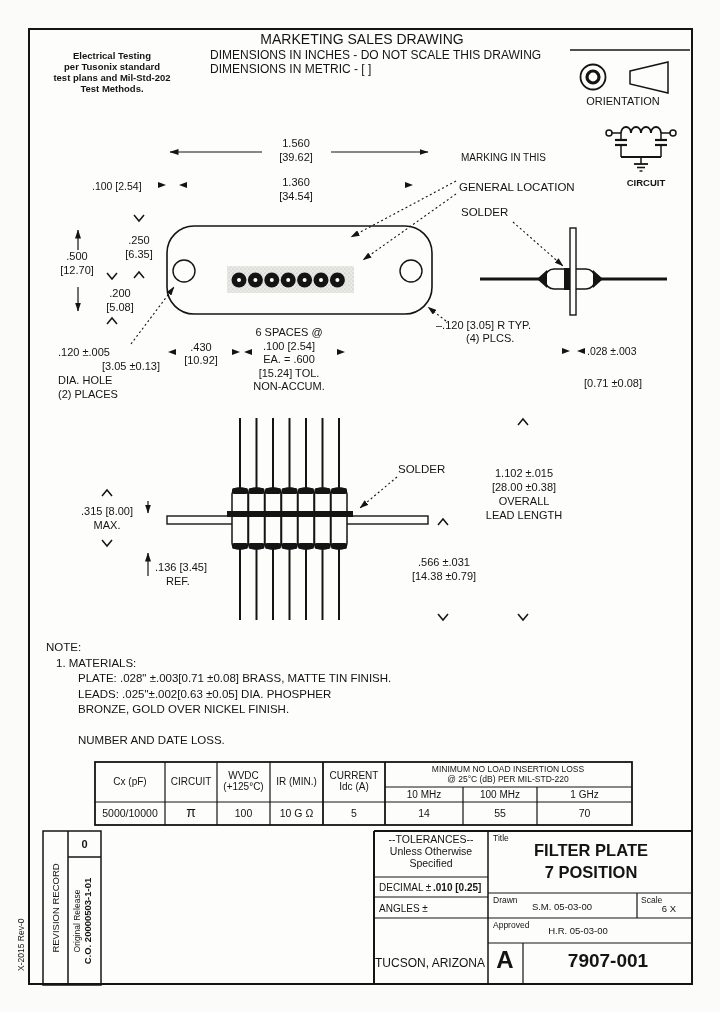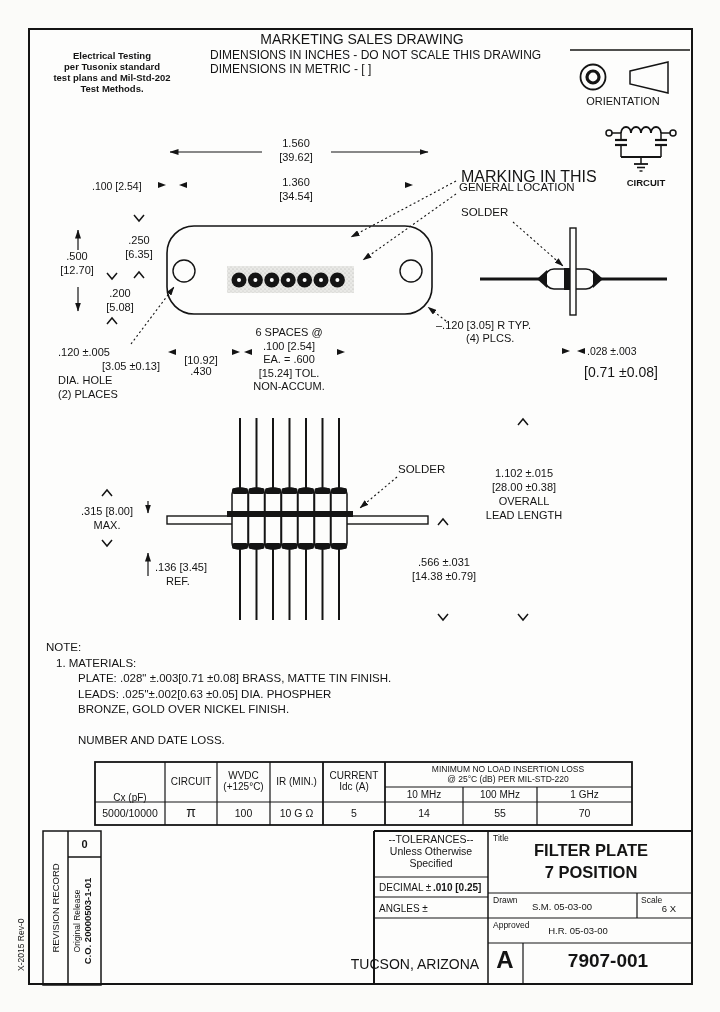--- a/index.html
+++ b/index.html
@@ -226,59 +226,59 @@
   <div class="t c" style="left:296px;top:151px;">[39.62]</div>
   <div class="t c" style="left:296px;top:176px;">1.360</div>
   <div class="t c" style="left:296px;top:190px;">[34.54]</div>
   <div class="t" style="left:92px;top:180px;font-size:10.5px;">.100 [2.54]</div>
   <div class="t c" style="left:77px;top:250px;">.500</div>
   <div class="t c" style="left:77px;top:264px;">[12.70]</div>
   <div class="t c" style="left:139px;top:234px;">.250</div>
   <div class="t c" style="left:139px;top:248px;">[6.35]</div>
   <div class="t c" style="left:120px;top:287px;">.200</div>
   <div class="t c" style="left:120px;top:301px;">[5.08]</div>
-  <div class="t" style="left:461px;top:168px;font-size:16px;">MARKING IN THIS</div>
+  <div class="t" style="left:461px;top:152px;font-size:10px;">MARKING IN THIS</div>
   <div class="t" style="left:459px;top:181px;font-size:11.5px;">GENERAL LOCATION</div>
   <div class="t" style="left:461px;top:206px;font-size:11.5px;">SOLDER</div>
   <div class="t" style="left:436px;top:319px;">–.120 [3.05] R TYP.</div>
   <div class="t" style="left:466px;top:332px;">(4) PLCS.</div>
   <div class="t" style="left:58px;top:346px;">.120 ±.005</div>
   <div class="t" style="left:58px;top:360px;margin-left:44px;">[3.05 ±0.13]</div>
   <div class="t" style="left:58px;top:374px;">DIA. HOLE</div>
   <div class="t" style="left:58px;top:388px;">(2) PLACES</div>
-  <div class="t c" style="left:201px;top:341px;margin-top:24px;">.430</div>
+  <div class="t c" style="left:201px;top:341px;">.430</div>
   <div class="t c" style="left:201px;top:354px;">[10.92]</div>
   <div class="t c" style="left:289px;top:326px;">6 SPACES @</div>
   <div class="t c" style="left:289px;top:339.5px;">.100 [2.54]</div>
   <div class="t c" style="left:289px;top:353px;">EA. = .600</div>
   <div class="t c" style="left:289px;top:366.5px;">[15.24] TOL.</div>
   <div class="t c" style="left:289px;top:380px;">NON-ACCUM.</div>
   <div class="t" style="left:587px;top:345px;font-size:10.5px;">.028 ±.003</div>
-  <div class="t" style="left:584px;top:364px;font-size:14px;">[0.71 ±0.08]</div>
+  <div class="t" style="left:584px;top:377px;font-size:11px;">[0.71 ±0.08]</div>
 
   <div class="t c" style="left:107px;top:505px;">.315 [8.00]</div>
   <div class="t c" style="left:107px;top:519px;">MAX.</div>
   <div class="t" style="left:155px;top:561px;">.136 [3.45]</div>
   <div class="t" style="left:166px;top:575px;">REF.</div>
   <div class="t" style="left:398px;top:463px;font-size:11.5px;">SOLDER</div>
   <div class="t c" style="left:524px;top:467px;">1.102 ±.015</div>
   <div class="t c" style="left:524px;top:481px;">[28.00 ±0.38]</div>
   <div class="t c" style="left:524px;top:495px;">OVERALL</div>
   <div class="t c" style="left:524px;top:509px;">LEAD LENGTH</div>
   <div class="t c" style="left:444px;top:556px;">.566 ±.031</div>
   <div class="t c" style="left:444px;top:570px;">[14.38 ±0.79]</div>
 
   <div class="t" style="left:46px;top:641px;font-size:11.5px;">NOTE:</div>
   <div class="t" style="left:56px;top:656.5px;font-size:11.5px;">1.  MATERIALS:</div>
   <div class="t" style="left:78px;top:672px;font-size:11.5px;">PLATE: .028" ±.003[0.71 ±0.08] BRASS, MATTE TIN FINISH.</div>
   <div class="t" style="left:78px;top:687.5px;font-size:11.5px;">LEADS: .025"±.002[0.63 ±0.05] DIA. PHOSPHER</div>
   <div class="t" style="left:78px;top:703px;font-size:11.5px;">BRONZE, GOLD OVER NICKEL FINISH.</div>
   <div class="t" style="left:78px;top:734px;font-size:11.5px;">NUMBER AND DATE LOSS.</div>
 
-  <div class="t c" style="left:130px;top:776px;font-size:10px;margin-top:16px;">Cx (pF)</div>
+  <div class="t c" style="left:130px;top:776px;font-size:10px;">Cx (pF)</div>
   <div class="t c" style="left:191px;top:776px;font-size:10px;">CIRCUIT</div>
   <div class="t c" style="left:243.5px;top:770px;font-size:10px;">WVDC</div>
   <div class="t c" style="left:243.5px;top:781px;font-size:10px;">(+125°C)</div>
   <div class="t c" style="left:296.5px;top:776px;font-size:10px;">IR (MIN.)</div>
   <div class="t c" style="left:354px;top:770px;font-size:10px;">CURRENT</div>
   <div class="t c" style="left:354px;top:781px;font-size:10px;">Idc (A)</div>
   <div class="t c" style="left:508px;top:763.5px;font-size:8.5px;">MINIMUM  NO LOAD INSERTION LOSS</div>
   <div class="t c" style="left:508px;top:773.5px;font-size:8.5px;">@ 25°C (dB) PER MIL-STD-220</div>
   <div class="t c" style="left:424px;top:789px;font-size:10px;">10 MHz</div>
   <div class="t c" style="left:500px;top:789px;font-size:10px;">100 MHz</div>
@@ -299,21 +299,21 @@
     <div style="font-size:8.5px;">Original Release</div>
     <div class="b" style="font-size:9.5px;">C.O.  20000503-1-01</div>
   </div>
 
   <div class="t c" style="left:431px;top:833px;font-size:10.5px;">--TOLERANCES--</div>
   <div class="t c" style="left:431px;top:845px;font-size:10.5px;">Unless Otherwise</div>
   <div class="t c" style="left:431px;top:857px;font-size:10.5px;">Specified</div>
   <div class="t" style="left:379px;top:882px;font-size:10px;">DECIMAL ±</div>
   <div class="t b" style="left:433px;top:882px;font-size:10px;">.010 [0.25]</div>
   <div class="t" style="left:379px;top:903px;font-size:10px;">ANGLES ±</div>
-  <div class="t c" style="left:415px;top:956px;font-size:14px;">TUCSON, ARIZONA</div>
+  <div class="t c" style="left:430px;top:956px;font-size:12px;">TUCSON, ARIZONA</div>
   <div class="t" style="left:493px;top:833px;font-size:8.5px;">Title</div>
   <div class="t c b" style="left:591px;top:841px;font-size:16.5px;">FILTER PLATE</div>
   <div class="t c b" style="left:591px;top:863px;font-size:16.5px;">7 POSITION</div>
   <div class="t" style="left:493px;top:895px;font-size:8.5px;">Drawn</div>
   <div class="t c" style="left:562px;top:901px;font-size:9.5px;">S.M. 05-03-00</div>
   <div class="t" style="left:641px;top:895px;font-size:8.5px;">Scale</div>
   <div class="t c" style="left:669px;top:903px;font-size:9.5px;">6 X</div>
   <div class="t" style="left:493px;top:920px;font-size:8.5px;">Approved</div>
   <div class="t c" style="left:578px;top:925px;font-size:9.5px;">H.R. 05-03-00</div>
   <div class="t c b" style="left:505px;top:946px;font-size:24px;">A</div>

